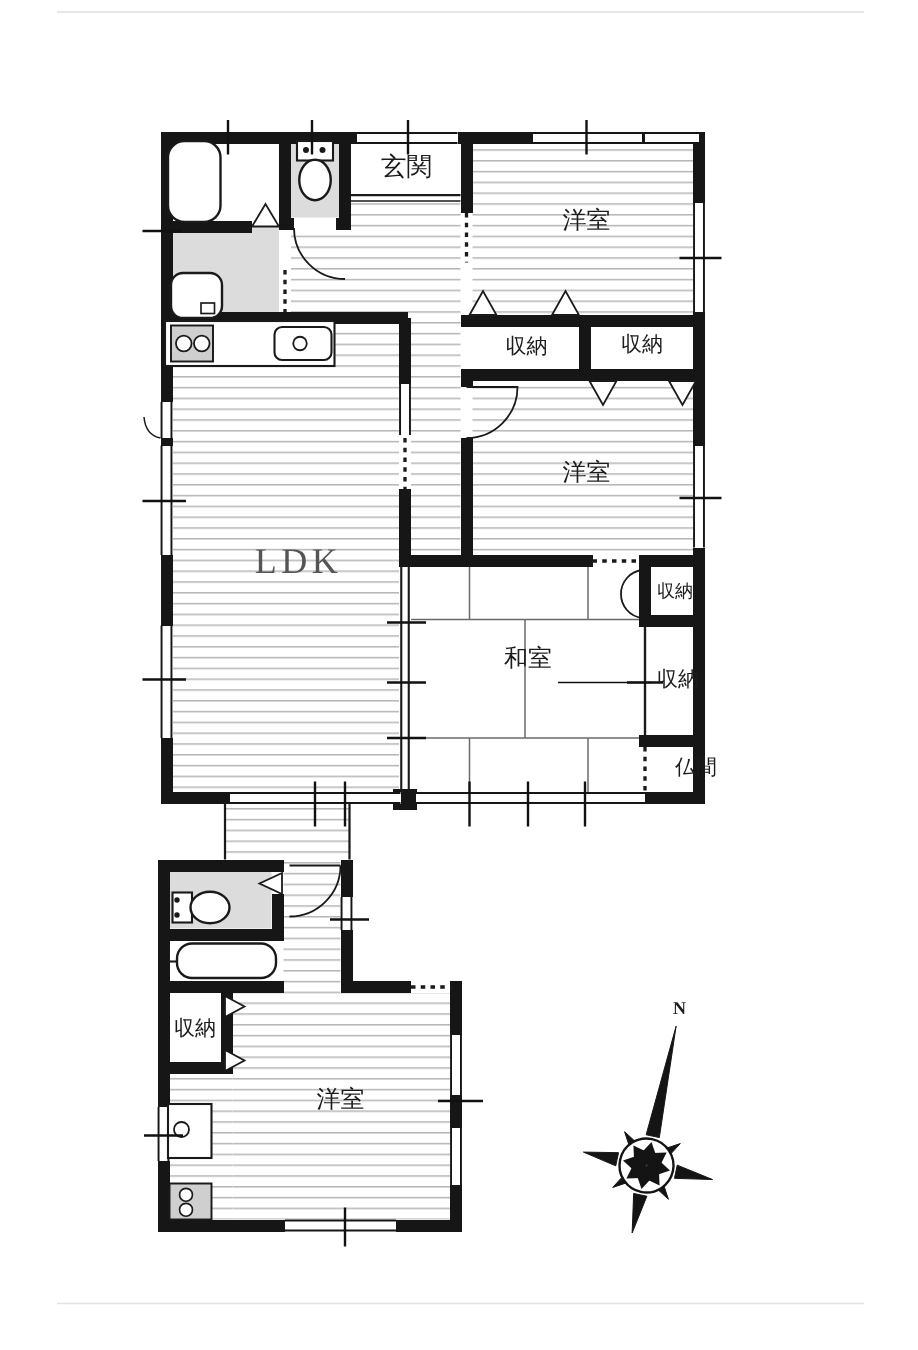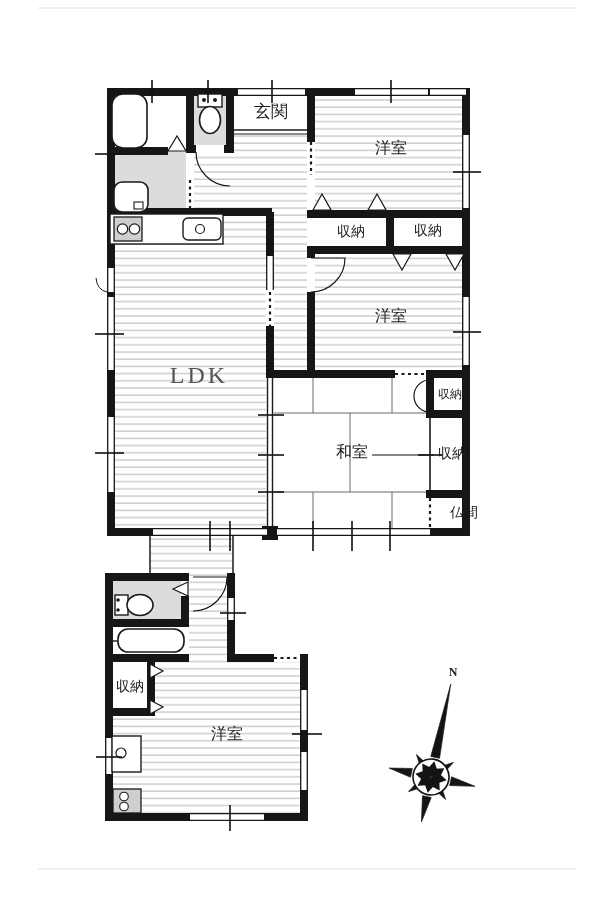--- a/index.html
+++ b/index.html
@@ -317,20 +317,20 @@
     </g>
   </g>
 </svg>
 
   <div class="lbl lbl-genkan" style="left:271px;top:111px;">玄関</div>
   <div class="lbl lbl-room" style="left:391px;top:148px;">洋室</div>
   <div class="lbl lbl-room" style="left:391px;top:316px;">洋室</div>
   <div class="lbl lbl-closet" style="left:351px;top:232px;">収納</div>
   <div class="lbl lbl-closet" style="left:428px;top:231px;">収納</div>
   <div class="lbl lbl-ldk" style="left:186px;top:375px;margin-left:13px;">LDK</div>
-  <div class="lbl lbl-room" style="left:352px;top:452px;">和室</div>
+  <div class="lbl lbl-room" style="left:352px;top:440px;">和室</div>
   <div class="lbl lbl-closet-sm" style="left:450px;top:394px;">収納</div>
   <div class="lbl lbl-closet" style="left:452px;top:454px;">収納</div>
   <div class="lbl lbl-closet" style="left:464px;top:513px;">仏間</div>
   <div class="lbl lbl-closet" style="left:130px;top:687px;">収納</div>
   <div class="lbl lbl-room" style="left:227px;top:734px;">洋室</div>
   <div class="lbl lbl-n" style="left:453px;top:672px;">N</div>
 </div>
 
 </body></html>

